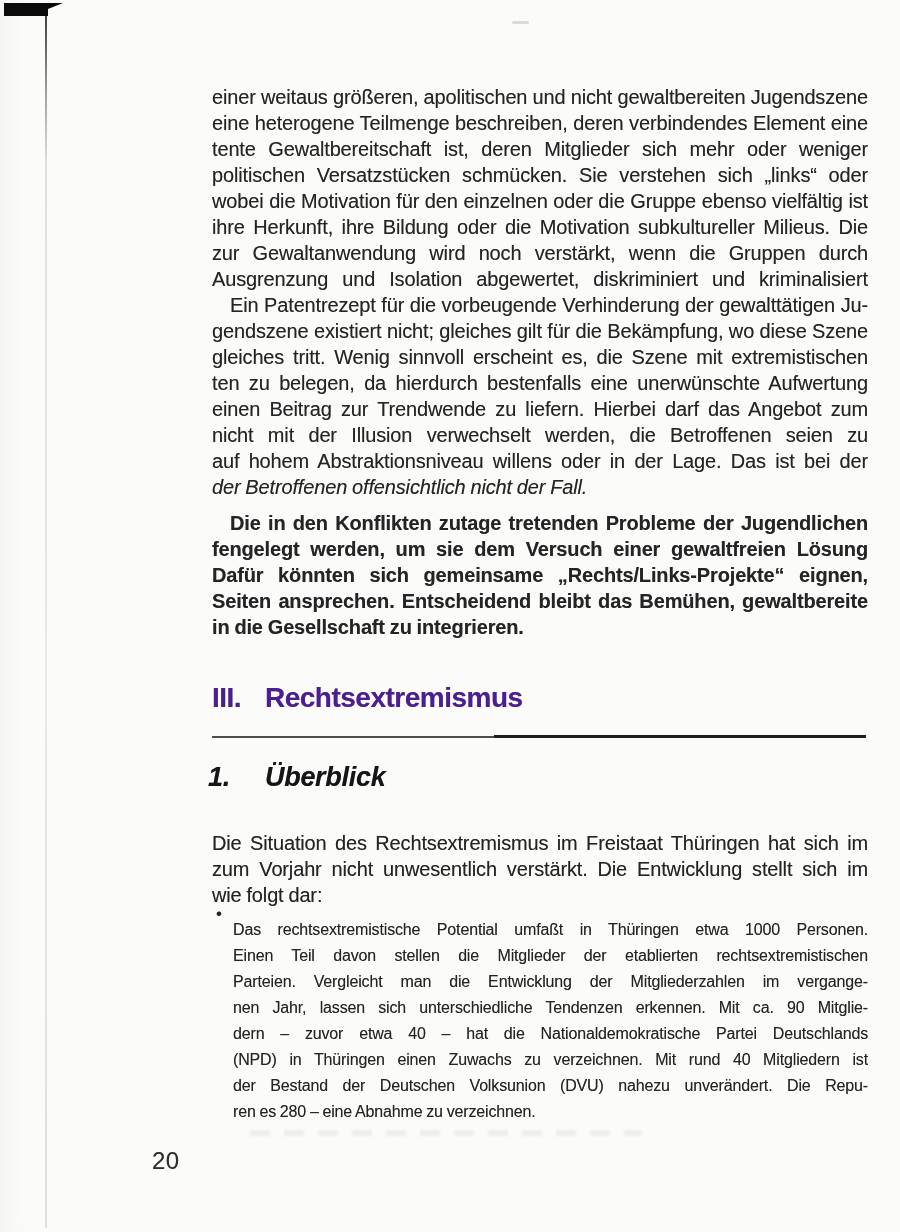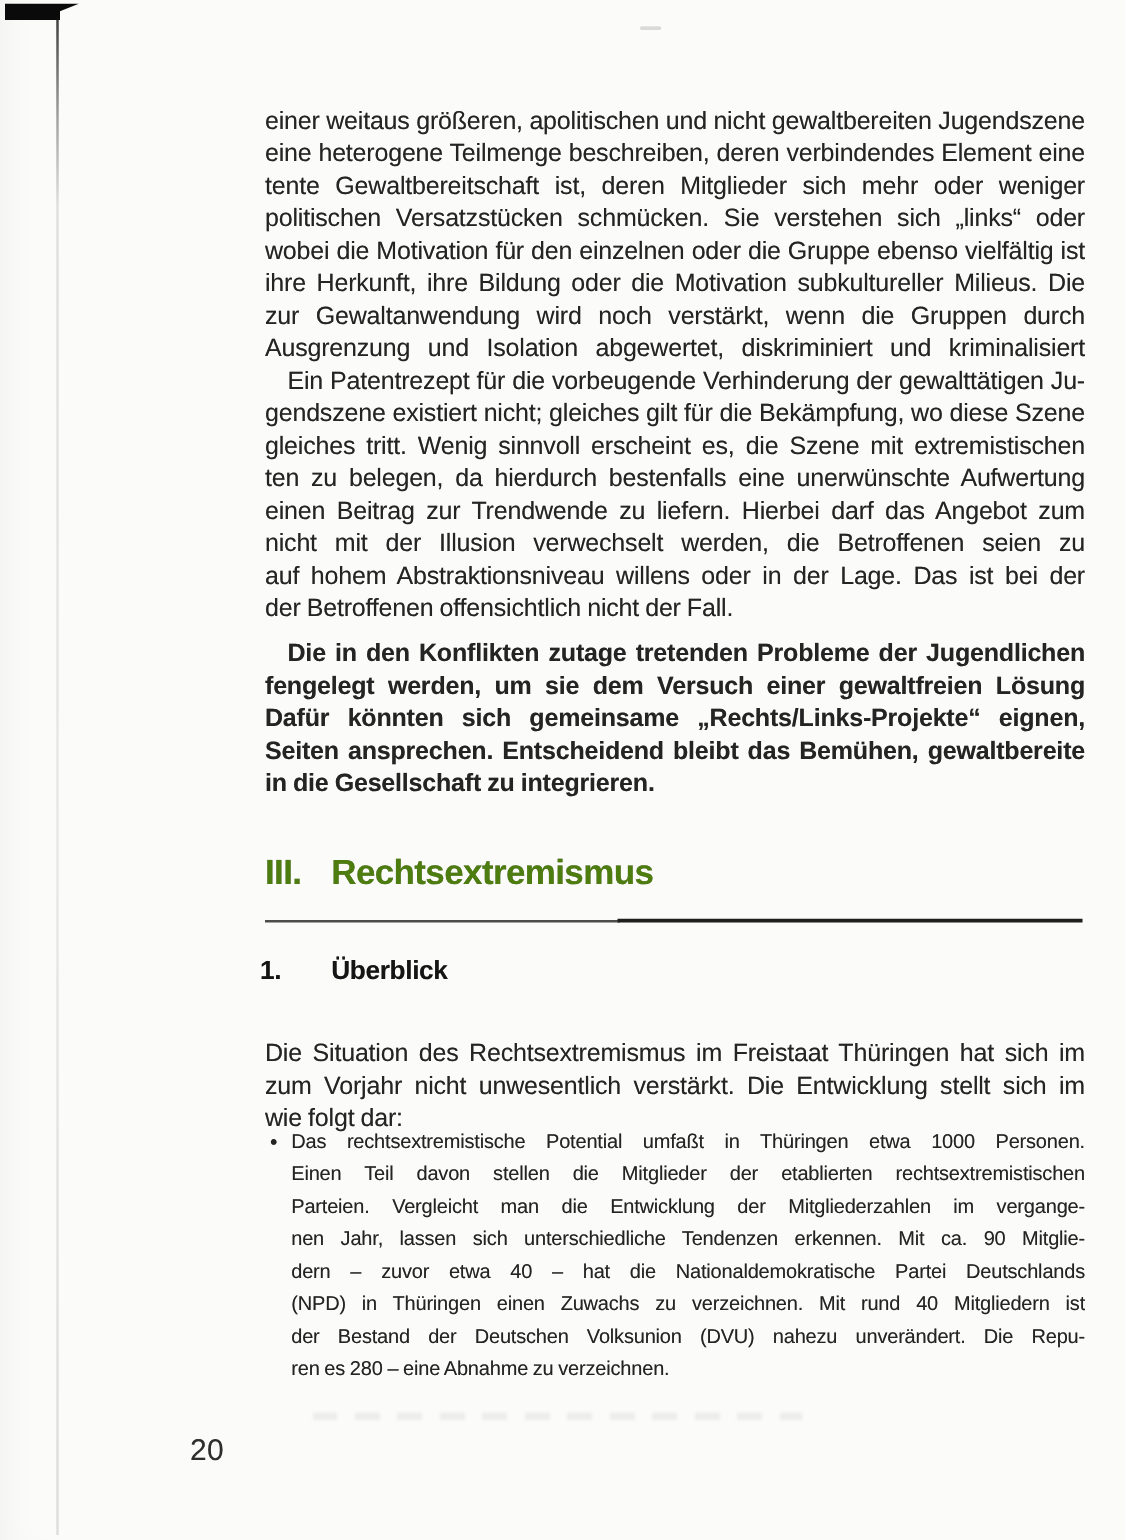--- a/index.html
+++ b/index.html
@@ -56,64 +56,65 @@
   }
   .line {
     height: 26px;
     overflow: hidden;
     text-align: justify;
     text-align-last: justify;
     white-space: normal;
   }
   .line.last { text-align-last: left; }
   .justify-last .line.last { text-align-last: justify; }
-  .line.em { }
+  .line.em { font-style: italic; }
   .indent .line:first-child { text-indent: 18px; }
 
   .para-1 { left: 212px; top: 84px;  width: 656px; }
   .para-2 { left: 212px; top: 292px; width: 656px; }
   .para-3 { left: 212px; top: 510px; width: 656px; font-weight: bold; }
   .intro  { left: 212px; top: 830px; width: 656px; }
 
   .section-heading {
     position: absolute; left: 212px; top: 681px;
     font-size: 28px; line-height: 34px; font-weight: bold;
-    letter-spacing: -0.5px; color: #4d7c0f;
+    letter-spacing: -0.5px; color: #4c1d95;
     text-shadow: 0 0 0.5px rgba(21,21,21,0.5);
   }
   .section-heading .num { display: inline-block; min-width: 53px; }
 
   .heading-rule-left {
     position: absolute; left: 212px; top: 736px; width: 284px; height: 2px;
     background: #4d4d4d;
   }
   .heading-rule-right {
     position: absolute; left: 494px; top: 735px; width: 372px; height: 3px;
     background: #1f1f1f;
   }
 
   .subsection-heading {
     position: absolute; left: 208px; top: 763px;
-    font-size: 21px; line-height: 28px; font-weight: bold;
+    font-size: 27px; line-height: 28px; font-weight: bold;
     letter-spacing: -0.3px; color: #151515;
     text-shadow: 0 0 0.5px rgba(21,21,21,0.5);
+    font-style: italic;
   }
   .subsection-heading .num { display: inline-block; min-width: 57px; }
 
   .bullet-item {
     position: absolute; left: 216px; top: 901px; width: 652px;
     font-size: 16px; line-height: 26px;
     letter-spacing: -0.15px; word-spacing: -0.5px;
     text-shadow: 0 0 0.5px rgba(36,36,36,0.45);
   }
   .bullet-marker {
     position: absolute; left: 0; top: 0;
     line-height: 26px; font-size: 17px;
   }
-  .bullet-lines { margin-left: 17px; }
+  .bullet-lines { margin-left: 17px; margin-top: 16px; }
 
   .page-number {
     position: absolute; left: 152px; top: 1149px;
     font-size: 24px; line-height: 24px; color: #2e2e2e;
     letter-spacing: 0.3px;
     text-shadow: 0 0 0.5px rgba(46,46,46,0.4);
   }
 </style>
 </head>
 <body>

